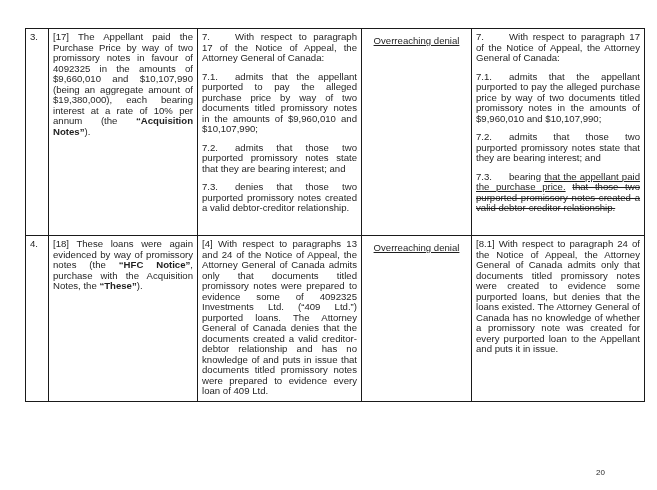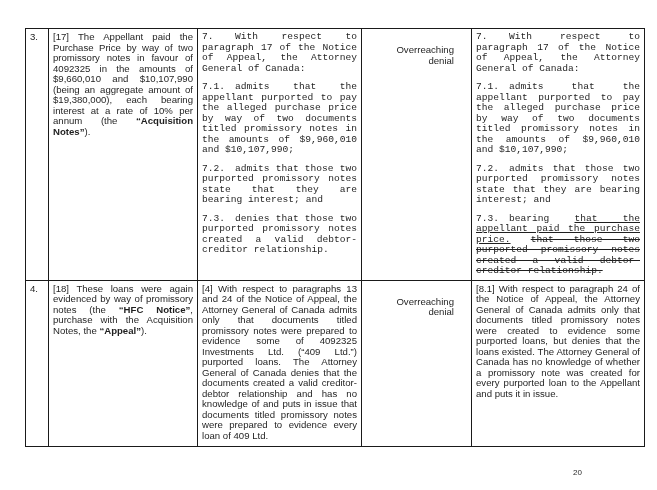--- a/index.html
+++ b/index.html
@@ -23,32 +23,32 @@
     padding:3px 4px;
     overflow:hidden;
   }
   tr.r3{height:207px;}
   tr.r4{height:166px;}
   col.c-num{width:23px;}
   col.c-appellant{width:149px;}
   col.c-reply{width:164px;}
   col.c-objection{width:110px;}
   col.c-amended{width:173px;}
-  td.pt{padding-top:7px;font-family:Liberation Mono, monospace;}
+  td.pt{padding-top:7px;}
   .para{margin:0 0 8px 0;text-align:justify;}
   .para:last-child{margin-bottom:0;}
   .numcell{text-align:left;}
   .pnum{display:inline-block;min-width:33px;}
   .b{font-weight:bold;}
   .u{text-decoration:underline;}
   .strike{text-decoration:line-through;}
   .u-para{}
-  .label-para{margin:13px;text-align:right;}
+  .label-para{margin:4px;text-align:center;text-decoration:underline;}
   .pageno{
-    position:absolute;left:573px;top:468px;
+    position:absolute;left:596px;top:468px;
     font-size:8px;color:#2a2a2a;
   }
 </style>
 </head>
 <body>
 
 <div class="page">
 
   <table class="pleadings">
     <colgroup>
@@ -87,21 +87,21 @@
         <p class="para"><span class="pnum">7.3.</span><span>bearing </span><span class="u">that the appellant paid the purchase price.</span> <span class="strike">that those two purported promissory notes created a valid debtor-creditor relationship.</span></p>
       </td>
     </tr>
 
     <tr class="r4">
       <td class="numcell">
         <p class="para">4.</p>
       </td>
 
       <td>
-        <p class="para"><span>[18] These loans were again evidenced by way of promissory notes (the </span><span class="b">“HFC Notice”</span><span>, purchase with the Acquisition Notes, the </span><span class="b">“Appeal”</span><span>).</span></p>
+        <p class="para"><span>[18] These loans were again evidenced by way of promissory notes (the </span><span class="b">“HFC Notice”</span><span>, purchase with the Acquisition Notes, the </span><span class="b">“These”</span><span>).</span></p>
       </td>
 
       <td>
         <p class="para">[4] With respect to paragraphs 13 and 24 of the Notice of Appeal, the Attorney General of Canada admits only that documents titled promissory notes were prepared to evidence some of 4092325 Investments Ltd. (“409 Ltd.”) purported loans.  The Attorney General of Canada denies that the documents created a valid creditor-debtor relationship and has no knowledge of and puts in issue that documents titled promissory notes were prepared to evidence every loan of 409 Ltd.</p>
       </td>
 
       <td>
         <p class="label-para">Overreaching denial</p>
       </td>
 

